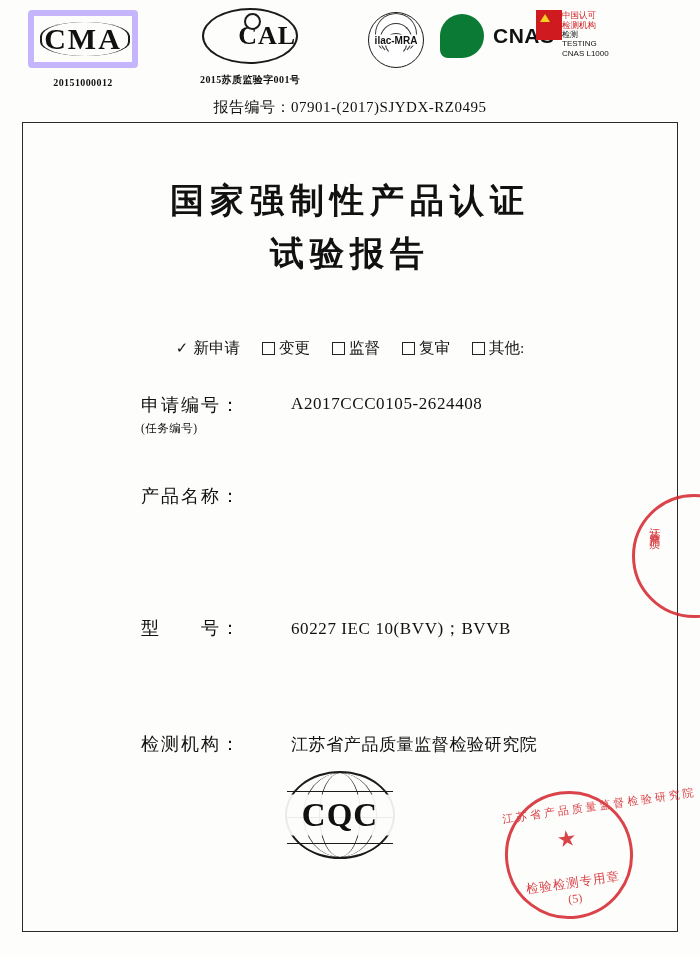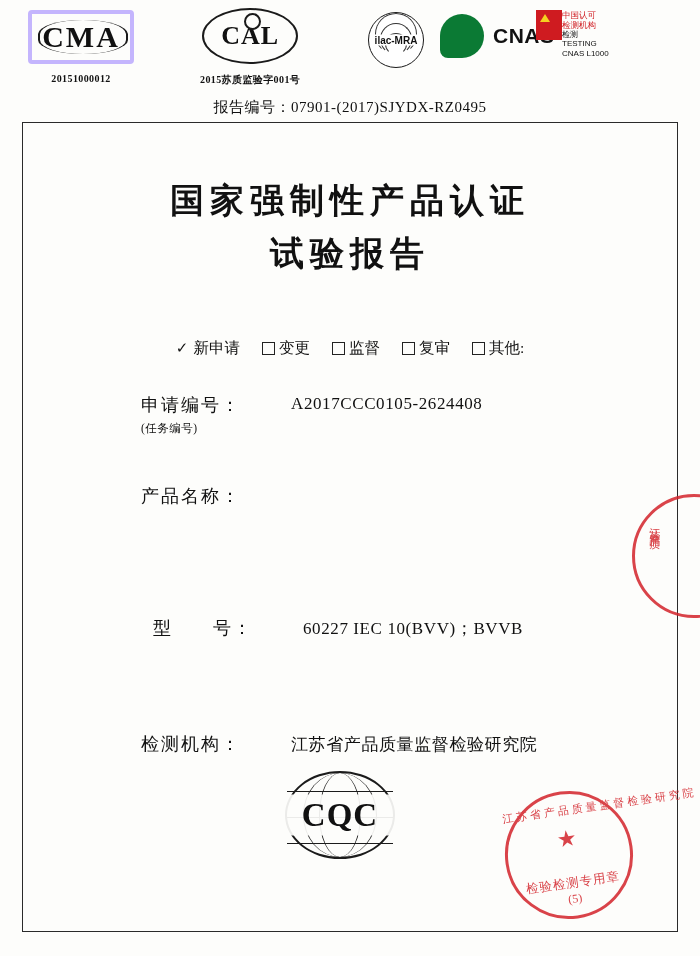--- a/index.html
+++ b/index.html
@@ -35,21 +35,21 @@
   }
 
   
   .cma {
     left: 28px;
     top: 2px;
   }
   .cma-box {
     width: 98px;
     height: 46px;
-    border: 4px solid #c4b5fd;
+    border: 6px solid #c4b5fd;
     border-radius: 4px;
     position: relative;
     display: flex;
     align-items: center;
     justify-content: center;
   }
   .cma-box .letters {
     font-family: "Liberation Serif", serif;
     font-size: 30px;
     font-weight: bold;
@@ -84,21 +84,21 @@
   }
   .cal-circle {
     width: 92px;
     height: 52px;
     border: 2.5px solid #1a1a1a;
     border-radius: 50%;
     margin: 0 auto;
     position: relative;
     display: flex;
     align-items: center;
-    justify-content: center;
+    justify-content: flex-end;
   }
   .cal-circle .letters {
     font-size: 26px;
     font-weight: bold;
     letter-spacing: 1px;
   }
   .cal-circle::after {
     content: "";
     position: absolute;
     left: 50%;
@@ -312,21 +312,21 @@
     margin-top: 4px;
     color: #111;
   }
   .field-value {
     font-size: 17px;
     letter-spacing: 0.6px;
     color: #111;
     padding-top: 1px;
   }
   .row-gap-1 { margin-bottom: 108px; }
-  .row-gap-2 { margin-bottom: 92px; margin-left: 12px; }
+  .row-gap-2 { margin-bottom: 92px; }
 
   
   .cqc {
     position: absolute;
     left: 262px;
     top: 648px;
     width: 110px;
     height: 88px;
   }
   .cqc-globe {

